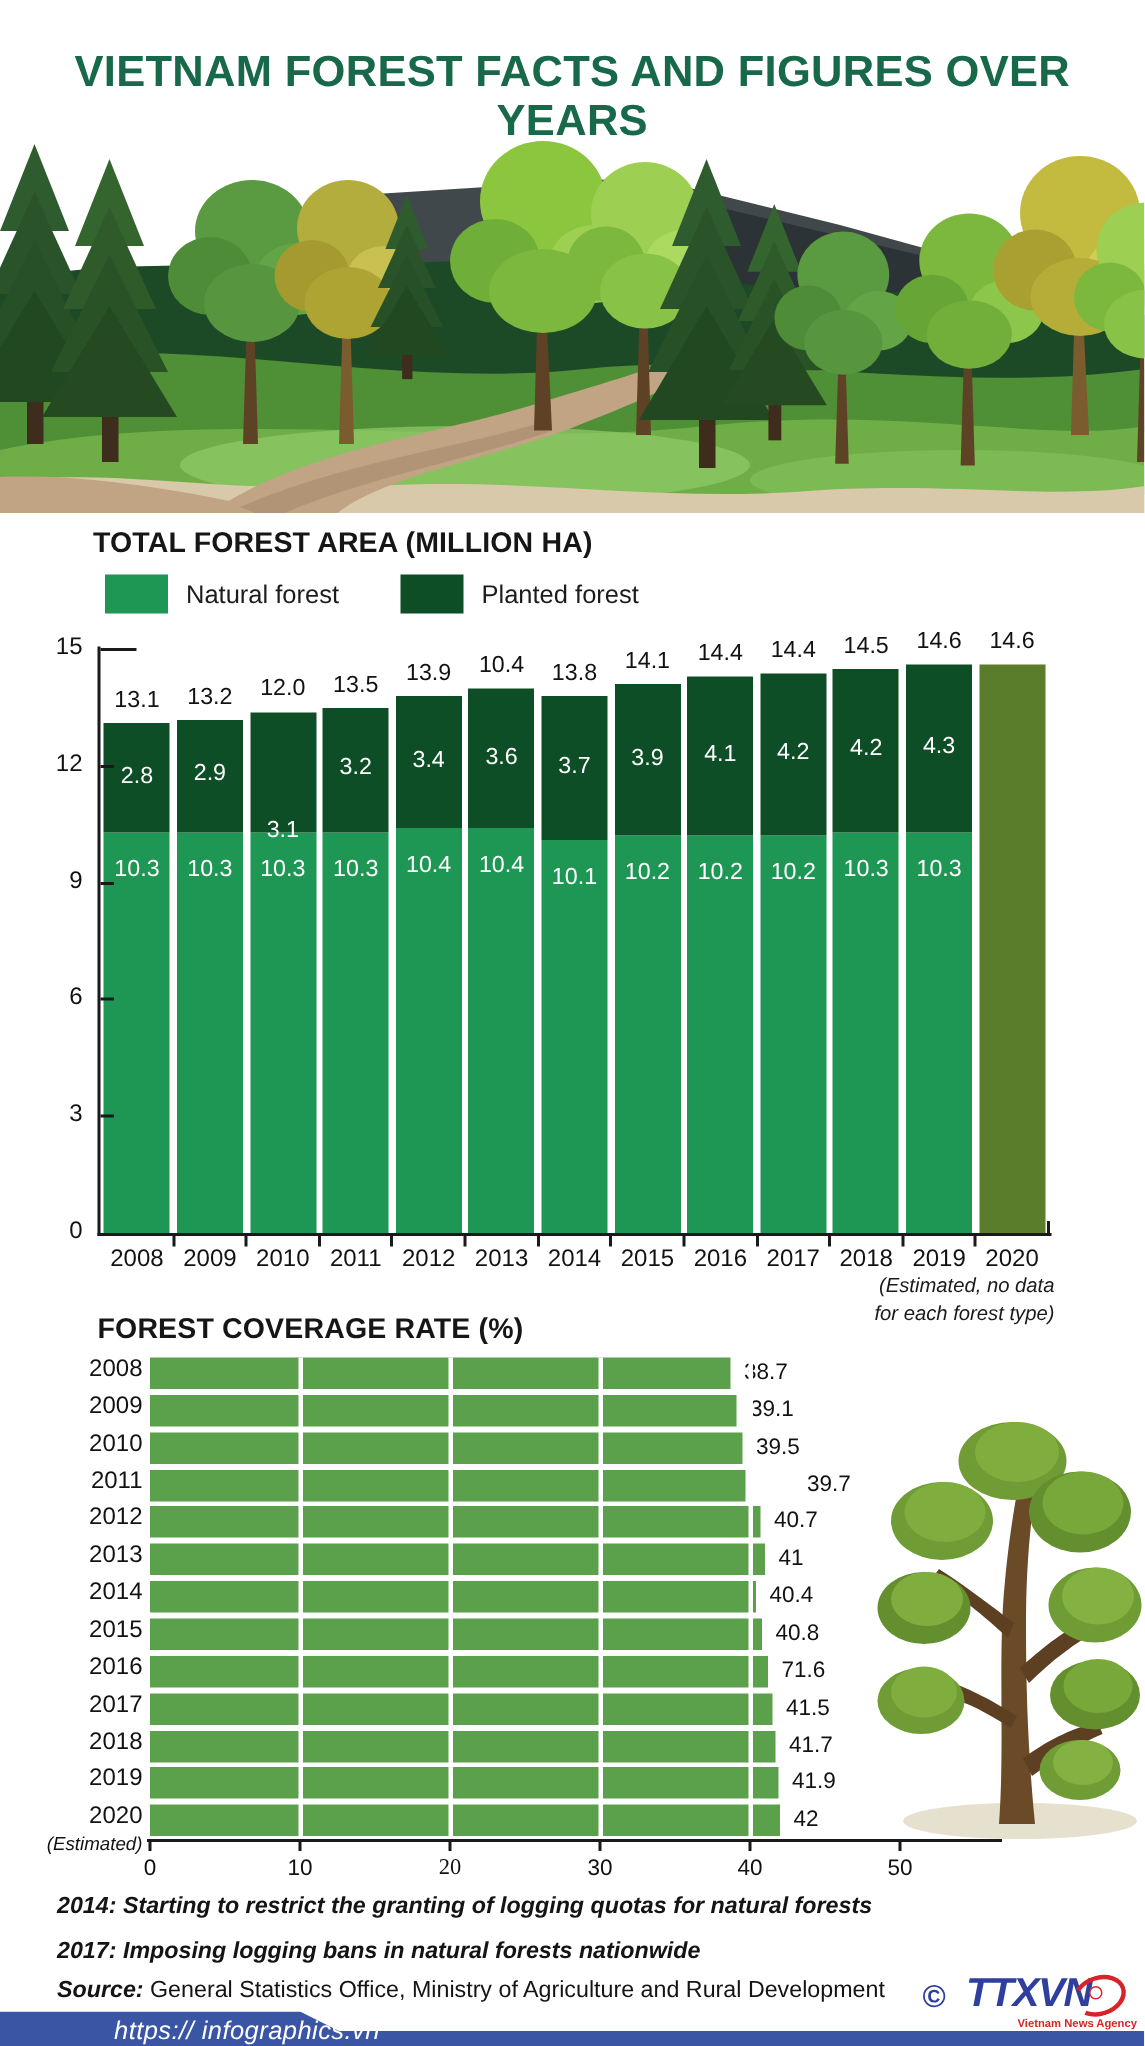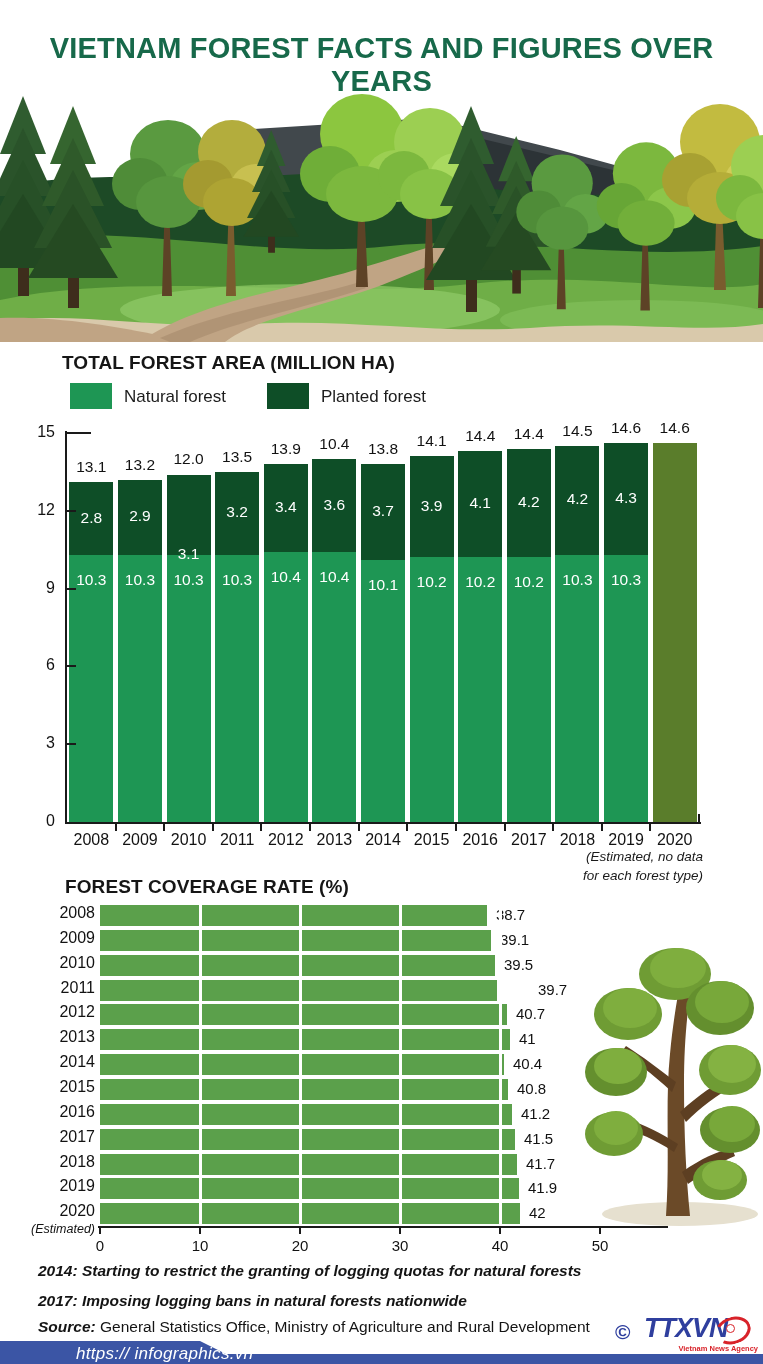--- a/index.html
+++ b/index.html
@@ -307,21 +307,21 @@
       <div class="cbar" style="left: 100px; top: 124.25px; width: 410px; height: 21px; background: rgb(91, 160, 75);"></div>
       <div class="cval" style="left: 519px; top: 125.25px;">41</div>
       <div class="cyear" style="left: 0px; top: 148.1px; width: 95px;">2014</div>
       <div class="cbar" style="left: 100px; top: 149.1px; width: 404px; height: 21px; background: rgb(91, 160, 75);"></div>
       <div class="cval" style="left: 513px; top: 150.1px;">40.4</div>
       <div class="cyear" style="left: 0px; top: 172.95px; width: 95px;">2015</div>
       <div class="cbar" style="left: 100px; top: 173.95px; width: 408px; height: 21px; background: rgb(91, 160, 75);"></div>
       <div class="cval" style="left: 517px; top: 174.95px;">40.8</div>
       <div class="cyear" style="left: 0px; top: 197.8px; width: 95px;">2016</div>
       <div class="cbar" style="left: 100px; top: 198.8px; width: 412px; height: 21px; background: rgb(91, 160, 75);"></div>
-      <div class="cval" style="left: 521px; top: 199.8px;">41.2</div>
+      <div class="cval" style="left: 521px; top: 199.8px;">71.6</div>
       <div class="cyear" style="left: 0px; top: 222.65px; width: 95px;">2017</div>
       <div class="cbar" style="left: 100px; top: 223.65px; width: 415px; height: 21px; background: rgb(91, 160, 75);"></div>
       <div class="cval" style="left: 524px; top: 224.65px;">41.5</div>
       <div class="cyear" style="left: 0px; top: 247.5px; width: 95px;">2018</div>
       <div class="cbar" style="left: 100px; top: 248.5px; width: 417px; height: 21px; background: rgb(91, 160, 75);"></div>
       <div class="cval" style="left: 526px; top: 249.5px;">41.7</div>
       <div class="cyear" style="left: 0px; top: 272.35px; width: 95px;">2019</div>
       <div class="cbar" style="left: 100px; top: 273.35px; width: 419px; height: 21px; background: rgb(91, 160, 75);"></div>
       <div class="cval" style="left: 528px; top: 274.35px;">41.9</div>
       <div class="cyear" style="left: 0px; top: 297.2px; width: 95px;">2020</div>
@@ -331,21 +331,21 @@
       <div class="cgrid" style="left: 198.5px; top: 0px; height: 319.2px;"></div>
       <div class="cgrid" style="left: 298.5px; top: 0px; height: 319.2px;"></div>
       <div class="cgrid" style="left: 398.5px; top: 0px; height: 319.2px;"></div>
       <div class="cgrid" style="left: 498.5px; top: 0px; height: 319.2px;"></div>
       <div class="caxis" style="left: 98px; top: 321.2px; width: 570px;"></div>
       <div class="ctick" style="left: 99px; top: 323.2px; height: 6px;"></div>
       <div class="cticklabel" style="left: 80px; top: 332.2px; width: 40px;">0</div>
       <div class="ctick" style="left: 199px; top: 323.2px; height: 6px;"></div>
       <div class="cticklabel" style="left: 180px; top: 332.2px; width: 40px;">10</div>
       <div class="ctick" style="left: 299px; top: 323.2px; height: 6px;"></div>
-      <div class="cticklabel" style="left: 280px; top: 332.2px; width: 40px;">20</div>
+      <div class="cticklabel" style="left: 280px; top: 332.2px; width: 40px; font-family: Liberation Serif, serif;">20</div>
       <div class="ctick" style="left: 399px; top: 323.2px; height: 6px;"></div>
       <div class="cticklabel" style="left: 380px; top: 332.2px; width: 40px;">30</div>
       <div class="ctick" style="left: 499px; top: 323.2px; height: 6px;"></div>
       <div class="cticklabel" style="left: 480px; top: 332.2px; width: 40px;">40</div>
       <div class="ctick" style="left: 599px; top: 323.2px; height: 6px;"></div>
       <div class="cticklabel" style="left: 580px; top: 332.2px; width: 40px;">50</div>
     </div>
 
   <svg class="abs" style="left:580px;top:942px;" width="185" height="295" viewBox="0 0 185 295">
     <ellipse cx="100" cy="272" rx="78" ry="12" fill="#e6e0cf"></ellipse>

